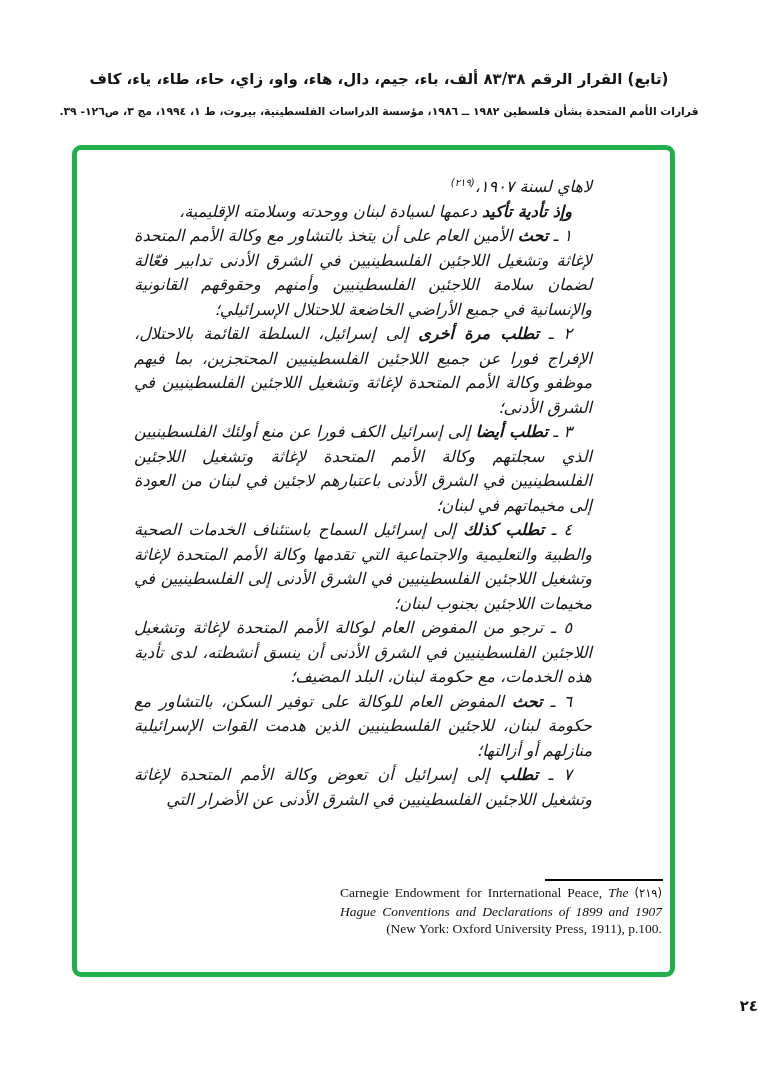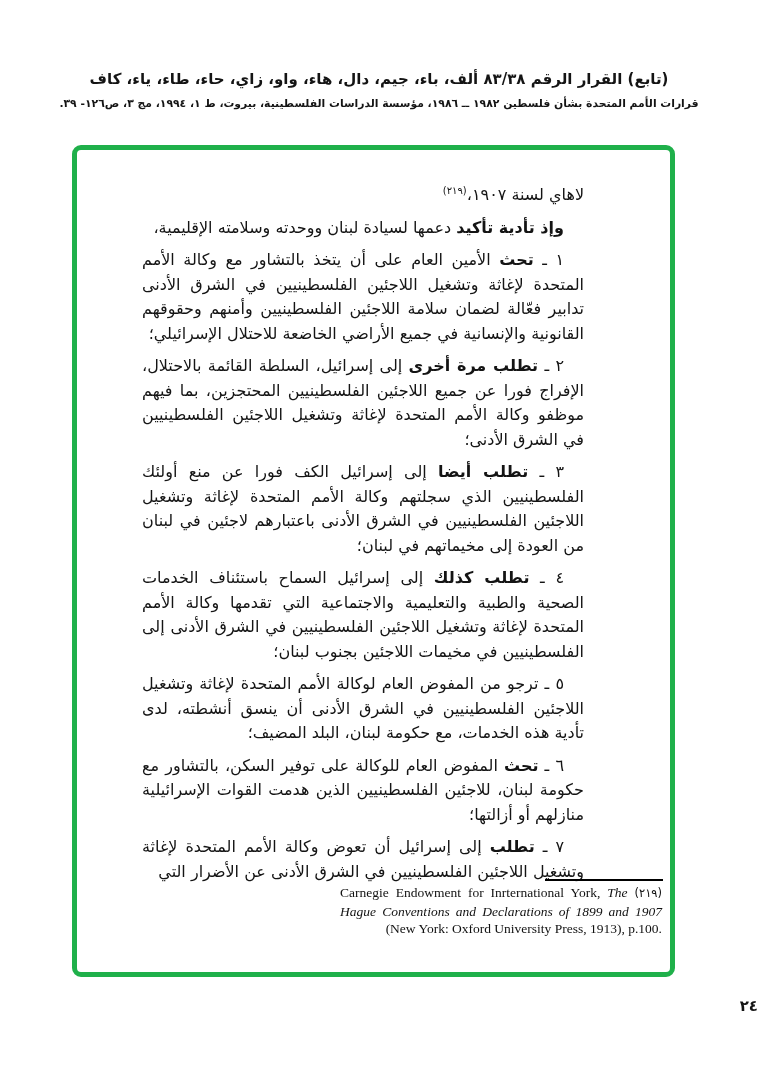--- a/index.html
+++ b/index.html
@@ -1,28 +1,28 @@
 <!DOCTYPE html>
 <html><head>
 <meta charset="utf-8">
 <style>
   html,body{margin:0;padding:0;}
   body{width:758px;height:1078px;background:#ffffff;position:relative;
        font-family:"DejaVu Sans",sans-serif;color:#141414;}
 
   .header{position:absolute;top:70px;left:0;width:758px;text-align:center;direction:rtl;}
   .header-l1{font-size:15px;font-weight:bold;letter-spacing:0.2px;}
-  .header-l2{font-size:10.8px;font-weight:bold;margin-top:9px;letter-spacing:0.1px;}
+  .header-l2{font-size:10.8px;font-weight:bold;margin-top:17px;letter-spacing:0.1px;}
 
   .green-frame{position:absolute;left:72px;top:145px;width:603px;height:832px;
                box-sizing:border-box;border:5px solid #1fb04a;border-radius:9px;background:#fff;}
 
   .res-text{position:absolute;left:134px;top:175px;width:458px;
             direction:rtl;text-align:justify;font-size:16px;line-height:24.5px;}
-  .res-text p{margin:8px;padding:0;}
+  .res-text p{margin:0;padding:0;font-style:italic;}
   .indent{text-indent:20px;}
   .lead-bold{font-weight:bold;}
   .fn-ref{font-size:10px;vertical-align:super;line-height:0;}
 
   .footnote-sep{position:absolute;left:545px;top:879px;width:118px;height:2px;background:#000;}
   .footnote{position:absolute;left:340px;top:884px;width:322px;direction:rtl;text-align:justify;
             font-family:"Liberation Serif",serif;font-size:13.5px;line-height:17.5px;color:#111;}
   .footnote .marker{font-family:"DejaVu Sans",sans-serif;font-size:11.5px;}
   .footnote .en{direction:ltr;unicode-bidi:embed;}
   .footnote .it{font-style:italic;}
@@ -56,15 +56,15 @@
 
   <p class="indent"><span>٥ ـ </span><span class="lead-bold"></span><span>ترجو من المفوض العام لوكالة الأمم المتحدة لإغاثة وتشغيل اللاجئين الفلسطينيين في الشرق الأدنى أن ينسق أنشطته، لدى تأدية هذه الخدمات، مع حكومة لبنان، البلد المضيف؛</span></p>
 
   <p class="indent"><span>٦ ـ </span><span class="lead-bold">تحث</span><span> المفوض العام للوكالة على توفير السكن، بالتشاور مع حكومة لبنان، للاجئين الفلسطينيين الذين هدمت القوات الإسرائيلية منازلهم أو أزالتها؛</span></p>
 
   <p class="indent"><span>٧ ـ </span><span class="lead-bold">تطلب</span><span> إلى إسرائيل أن تعوض وكالة الأمم المتحدة لإغاثة وتشغيل اللاجئين الفلسطينيين في الشرق الأدنى عن الأضرار التي</span></p>
 </div>
 
 <div class="footnote-sep"></div>
 
-<div class="footnote"><span class="marker">(٢١٩)</span> <span class="en"><span>Carnegie Endowment for Inrternational York, </span><span class="it">The Hague Conventions and Declarations of 1899 and 1907</span><span> (New York: Oxford University Press, 1913), p.100.</span></span></div>
+<div class="footnote"><span class="marker">(٢١٩)</span> <span class="en"><span>Carnegie Endowment for Inrternational Peace, </span><span class="it">The Hague Conventions and Declarations of 1899 and 1907</span><span> (New York: Oxford University Press, 1911), p.100.</span></span></div>
 
 <div class="page-number">٢٤</div>
 
 </body></html>

